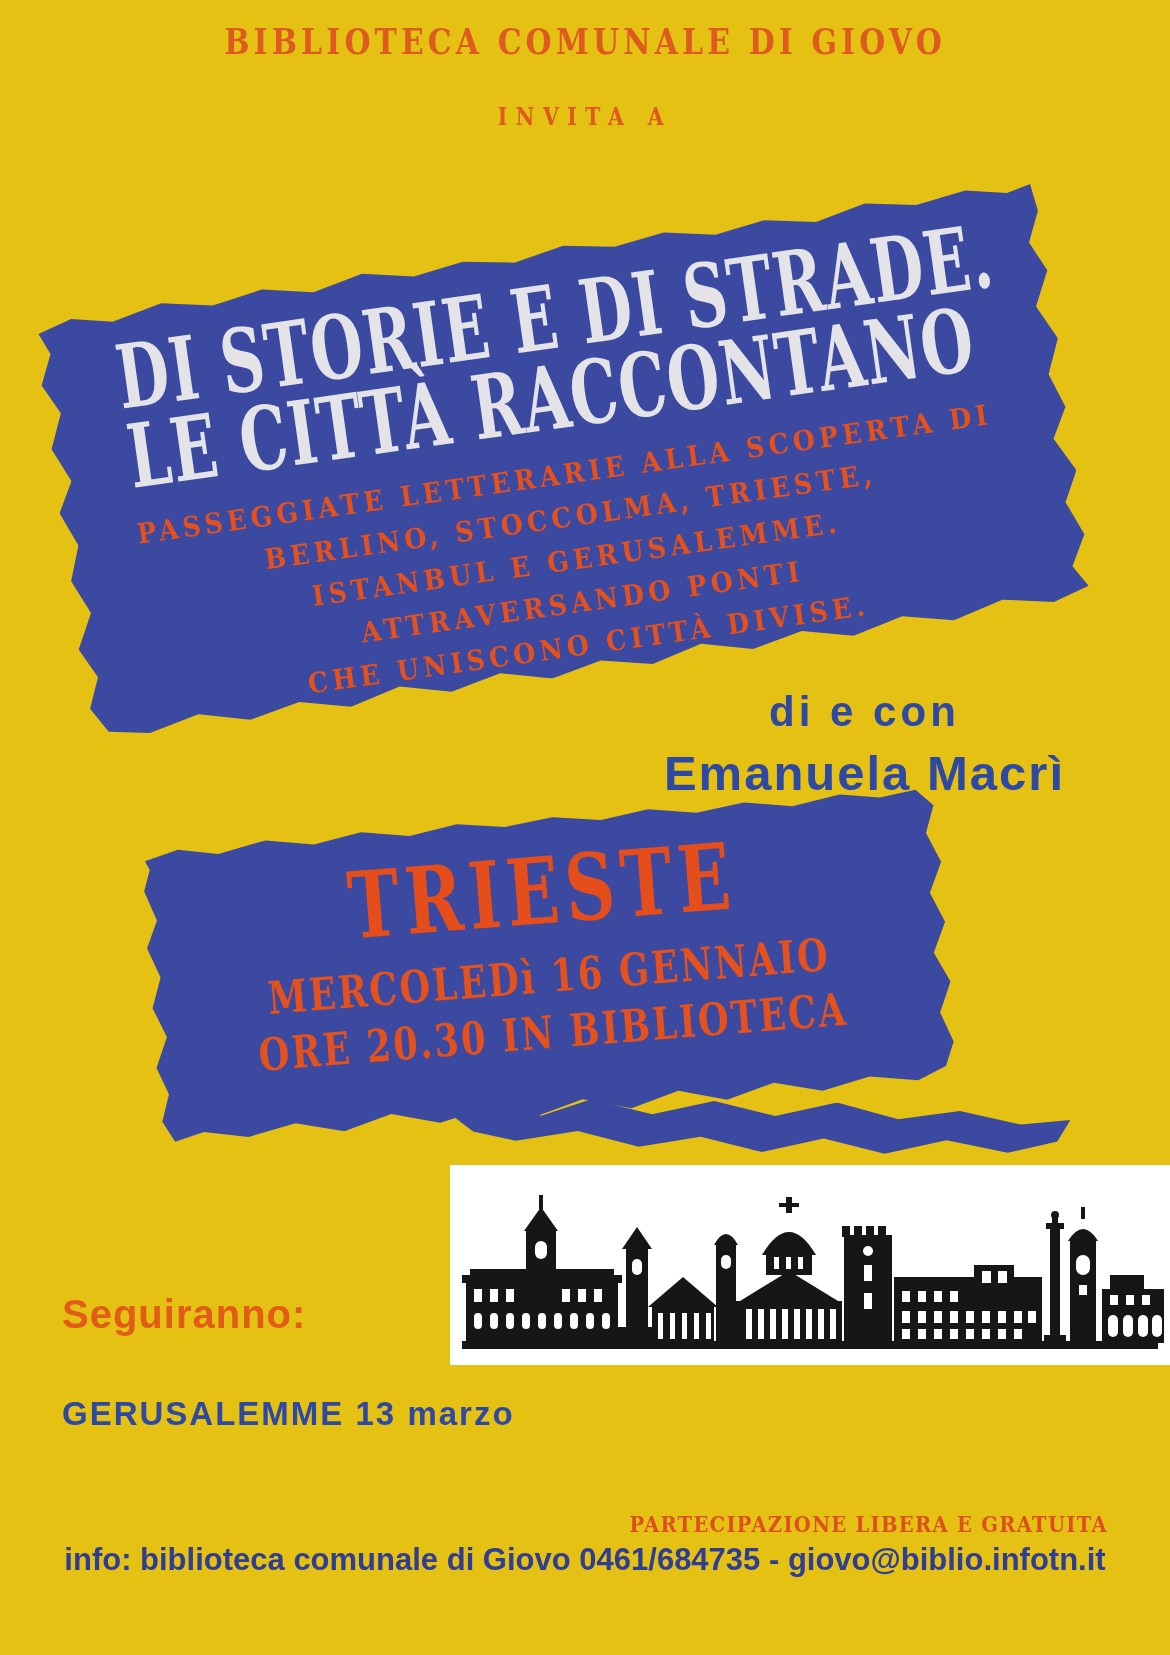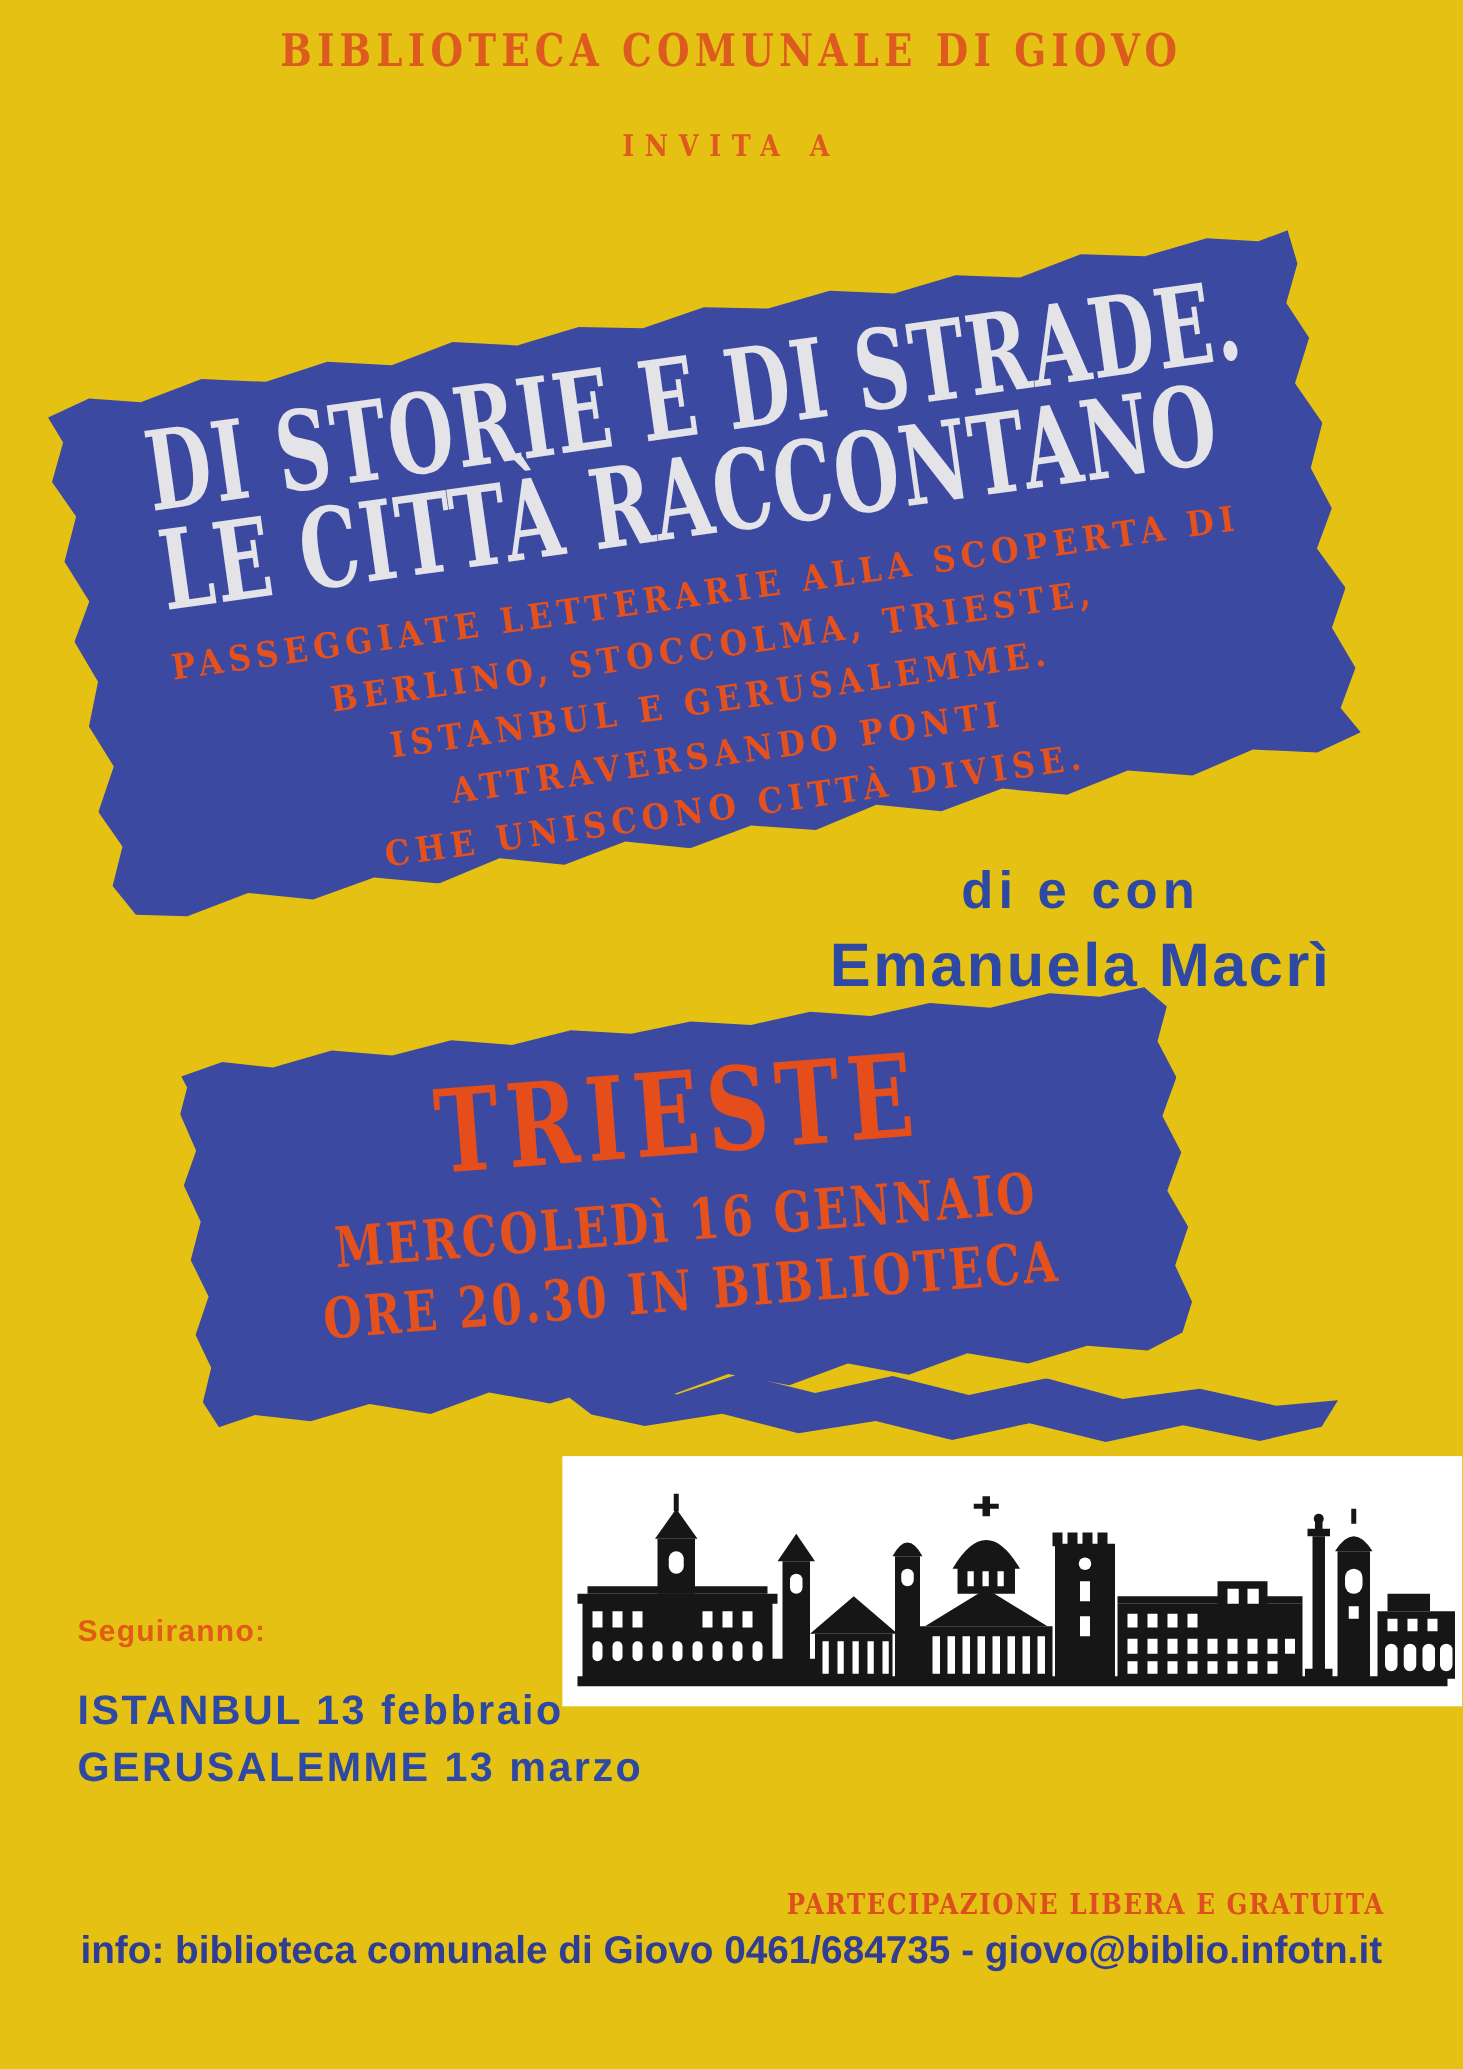--- a/index.html
+++ b/index.html
@@ -83,21 +83,21 @@
   
   .skyline-box {
     position: absolute; left: 450px; top: 1165px; width: 720px; height: 200px;
     background: #ffffff;
   }
   .skyline-box svg { display: block; width: 100%; height: 100%; }
 
   
   .upcoming-heading {
     position: absolute; left: 62px; top: 1292px;
-    font-size: 24px; color: #e05c17; font-weight: bold; letter-spacing: 1px;
+    font-size: 40px; color: #e05c17; font-weight: bold; letter-spacing: 1px;
   }
   .upcoming-event-0 {
     position: absolute; left: 62px; top: 1349px;
     font-size: 33px; color: #2e49a3; font-weight: bold; letter-spacing: 2px;
   }
   .upcoming-event-1 {
     position: absolute; left: 62px; top: 1395px;
     font-size: 33px; color: #2e49a3; font-weight: bold; letter-spacing: 2px;
   }
 
@@ -279,19 +279,18 @@
         <rect x="688" y="150" width="10" height="22" rx="5"></rect>
           <rect x="702" y="150" width="10" height="22" rx="5"></rect>
         <rect x="660" y="130" width="8" height="10"></rect>
           <rect x="676" y="130" width="8" height="10"></rect>
         <rect x="692" y="130" width="8" height="10"></rect>
       </g>
     </svg>
   </div>
 
   <div class="upcoming-heading sans">Seguiranno:</div>
-  <div class="upcoming-event-0 sans">ISTANBUL 13 febbraio</div>
   <div class="upcoming-event-1 sans">GERUSALEMME 13 marzo</div>
 
   <div class="participation display">PARTECIPAZIONE LIBERA E GRATUITA</div>
   <div class="info-line">info: biblioteca comunale di Giovo 0461/684735 - giovo@biblio.infotn.it</div>
 
 </div>
 
 </body></html>

